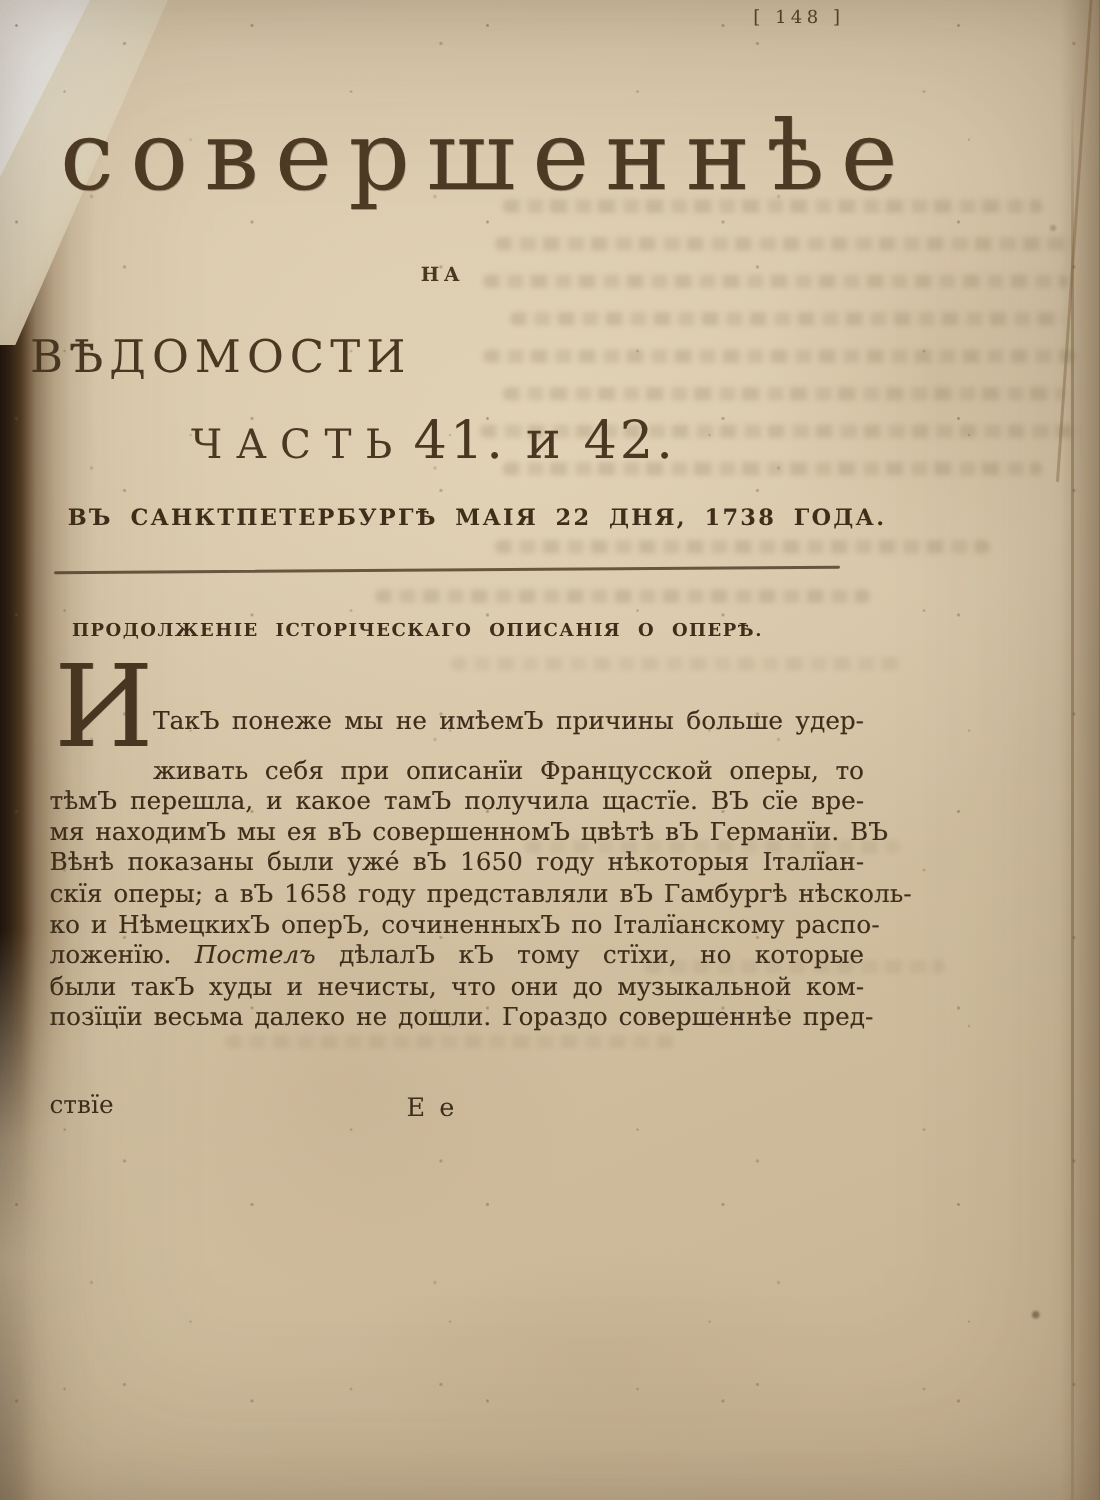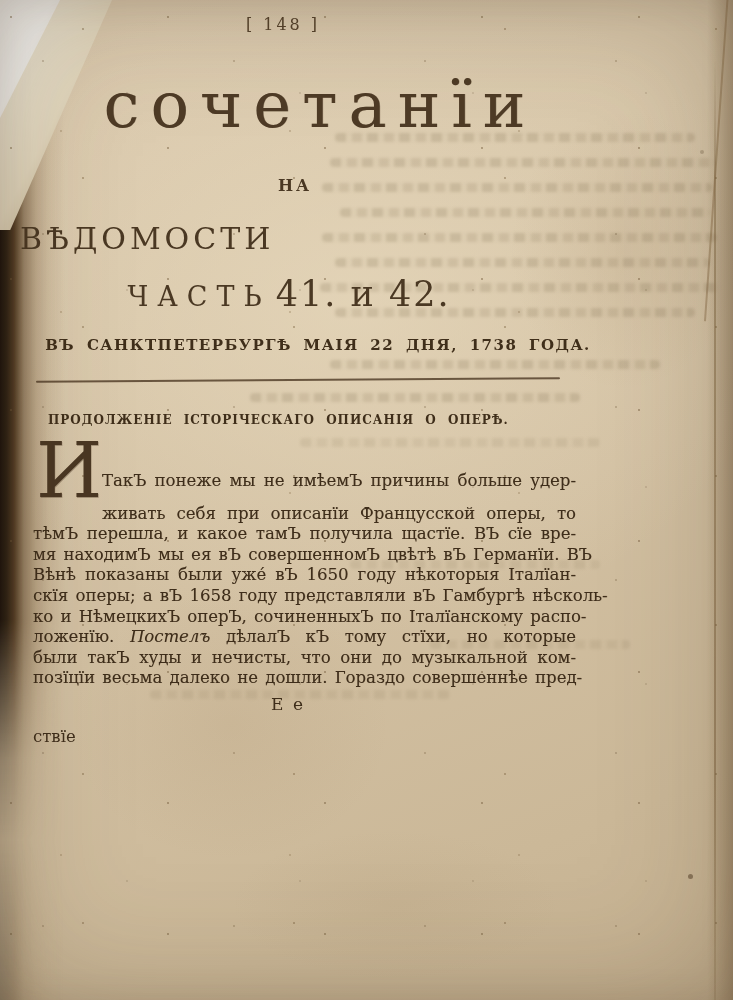--- a/index.html
+++ b/index.html
@@ -41,36 +41,36 @@
   .st3{left:230px;top:830px;width:330px;height:150px;background:radial-gradient(closest-side,rgba(150,125,90,.09),rgba(150,125,90,0));}
   .spot{position:absolute;z-index:4;border-radius:50%;background:rgba(86,66,42,.55);filter:blur(.6px);}
   .bl{position:absolute;height:9px;z-index:2;border-radius:4px;opacity:.5;filter:blur(1.6px);
     background:repeating-linear-gradient(90deg, rgba(120,103,72,.40) 0 11px, rgba(120,103,72,.05) 11px 17px, rgba(120,103,72,.32) 17px 27px, rgba(120,103,72,.04) 27px 32px);}
   .bl.faint{opacity:.3;}
   .vignette{position:absolute;inset:0;z-index:6;pointer-events:none;
     box-shadow:inset 0 0 130px rgba(70,50,30,.28), inset 0 0 34px rgba(80,60,35,.14);}
   
   .page-content{position:absolute;inset:0;z-index:5;color:#46341f;}
   .page-content > div{position:absolute;}
-  .pagenum{left:3px;top:15px;width:560px;text-align:center;font-size:16px;letter-spacing:3px;color:#55422c;}
+  .pagenum{left:3px;top:4px;width:560px;text-align:right;font-size:12px;letter-spacing:3px;color:#55422c;}
   .title{left:40px;top:68px;width:560px;text-align:center;font-size:64px;letter-spacing:11px;color:#4e3b26;text-shadow:.4px .4px 0 rgba(78,59,38,.4);}
-  .na{left:15px;top:176px;width:560px;text-align:center;font-size:16px;letter-spacing:3px;font-weight:bold;color:#4a3823;}
+  .na{left:15px;top:176px;width:560px;text-align:center;font-size:13px;letter-spacing:3px;font-weight:bold;color:#4a3823;}
   .pub{left:20px;top:221px;width:560px;text-align:left;font-size:30px;letter-spacing:4px;color:#4a3823;}
   .part{left:0;top:272px;width:578px;text-align:center;line-height:44px;color:#4a3823;}
   .part-word{font-size:27px;letter-spacing:9px;}
   .part-num{font-size:35px;letter-spacing:2px;}
   .imprint{left:40px;top:336px;width:556px;text-align:center;font-size:15px;letter-spacing:1.5px;word-spacing:5px;color:#3f2e1a;font-weight:bold;}
   .rule{left:36px;top:379px;width:524px;height:2.2px;background:#55412c;opacity:.85;transform:rotate(-.4deg);border-radius:2px;}
   .heading{left:48px;top:413px;width:544px;font-size:12px;letter-spacing:1px;word-spacing:6px;color:#3f2e1a;font-weight:bold;}
   .dropcap{left:36px;top:433px;font-size:76px;line-height:1;color:#4a3723;text-shadow:.5px .5px 0 rgba(74,55,35,.35);}
   .bodytext{left:33px;top:459px;width:543px;font-size:16.5px;line-height:20.6px;word-spacing:2px;color:#3e2d1a;}
   .bline{text-align:justify;text-align-last:justify;height:20.6px;white-space:nowrap;text-shadow:.3px .3px 0 rgba(62,45,26,.3);}
   .bline.ind{padding-left:69px;margin-top:12px;}
   .bline .it{font-style:italic;}
-  .sig{left:252px;top:694px;width:72px;text-align:center;font-size:17px;letter-spacing:2px;color:#3e2d1a;}
+  .sig{left:252px;top:729px;width:72px;text-align:center;font-size:17px;letter-spacing:2px;color:#3e2d1a;}
   .catch{left:33px;top:727px;width:543px;text-align:left;font-size:16.5px;color:#3e2d1a;}
 </style>
 </head>
 <body>
 
 <div class="photo">
   <div class="left-band"></div>
   <div class="facing-cream"></div>
   <div class="corner-white"></div>
   <div class="right-edge"></div>
@@ -95,21 +95,21 @@
   <div class="bl" style="left:250px;top:393px;width:330px;"></div>
   <div class="bl faint" style="left:300px;top:438px;width:300px;"></div>
   <div class="bl faint" style="left:350px;top:560px;width:250px;"></div>
   <div class="bl faint" style="left:430px;top:640px;width:200px;"></div>
   <div class="bl faint" style="left:150px;top:690px;width:300px;"></div>
 
   <div class="speckles"></div>
 
   <div class="page-content">
     <div class="pagenum">[ 148 ]</div>
-    <div class="title">сочетанїи</div>
+    <div class="title">совершеннѣе</div>
     <div class="na">НА</div>
     <div class="pub">ВѢДОМОСТИ</div>
     <div class="part">
       <span class="part-word">ЧАСТЬ</span>
       <span class="part-num">41. и 42.</span>
     </div>
     <div class="imprint">ВЪ САНКТПЕТЕРБУРГѢ МАІЯ 22 ДНЯ, 1738 ГОДА.</div>
     <div class="rule"></div>
     <div class="heading">ПРОДОЛЖЕНІЕ ІСТОРІЧЕСКАГО ОПИСАНІЯ О ОПЕРѢ.</div>
     <div class="dropcap">И</div>

